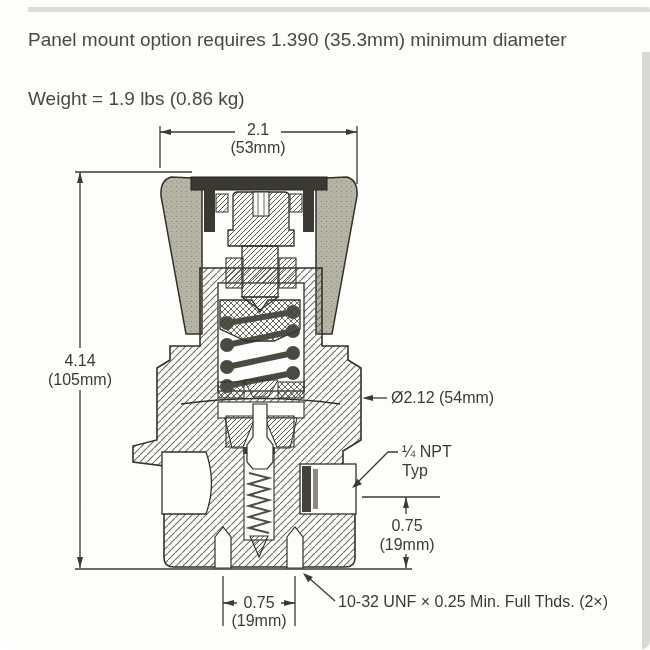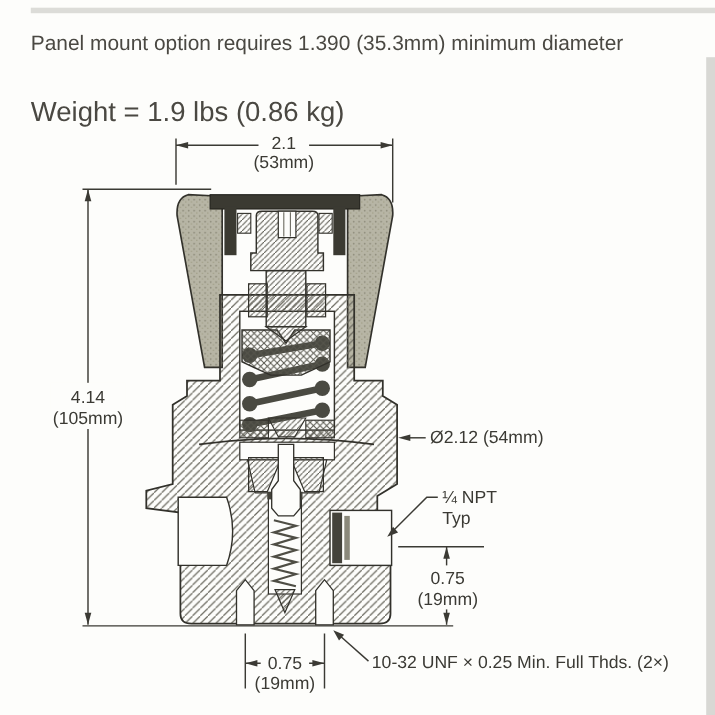--- a/index.html
+++ b/index.html
@@ -1,19 +1,19 @@
 <!DOCTYPE html>
 <html><head>
 <meta charset="utf-8">
 <style>
   html,body{margin:0;padding:0;background:#ffffff;}
   #page{position:relative;width:650px;height:650px;background:#fdfdfb;overflow:hidden;
-        font-family:"Liberation Sans", sans-serif;color:#46453e;}
+        font-family:"Liberation Sans", sans-serif;color:#46453e;border-radius:10px;}
   #notes{position:absolute;left:28px;top:26px;font-size:19px;line-height:27px;color:#4a4842;}
-  #weight{position:absolute;left:28px;top:88px;font-size:25px;color:#4a4842;}
+  #weight{position:absolute;left:28px;top:88px;font-size:19px;color:#4a4842;}
   svg{position:absolute;left:0;top:0;}
   .dimtext{font-family:"Liberation Sans",sans-serif;font-size:16px;fill:#3b3a34;}
   .dimline{stroke:#3b3a34;stroke-width:1.3;fill:none;}
   .arrow{fill:#3b3a34;stroke:none;}
   .bg{fill:#fdfdfb;stroke:none;}
 </style>
 </head>
 <body>
 
 <div id="page">

